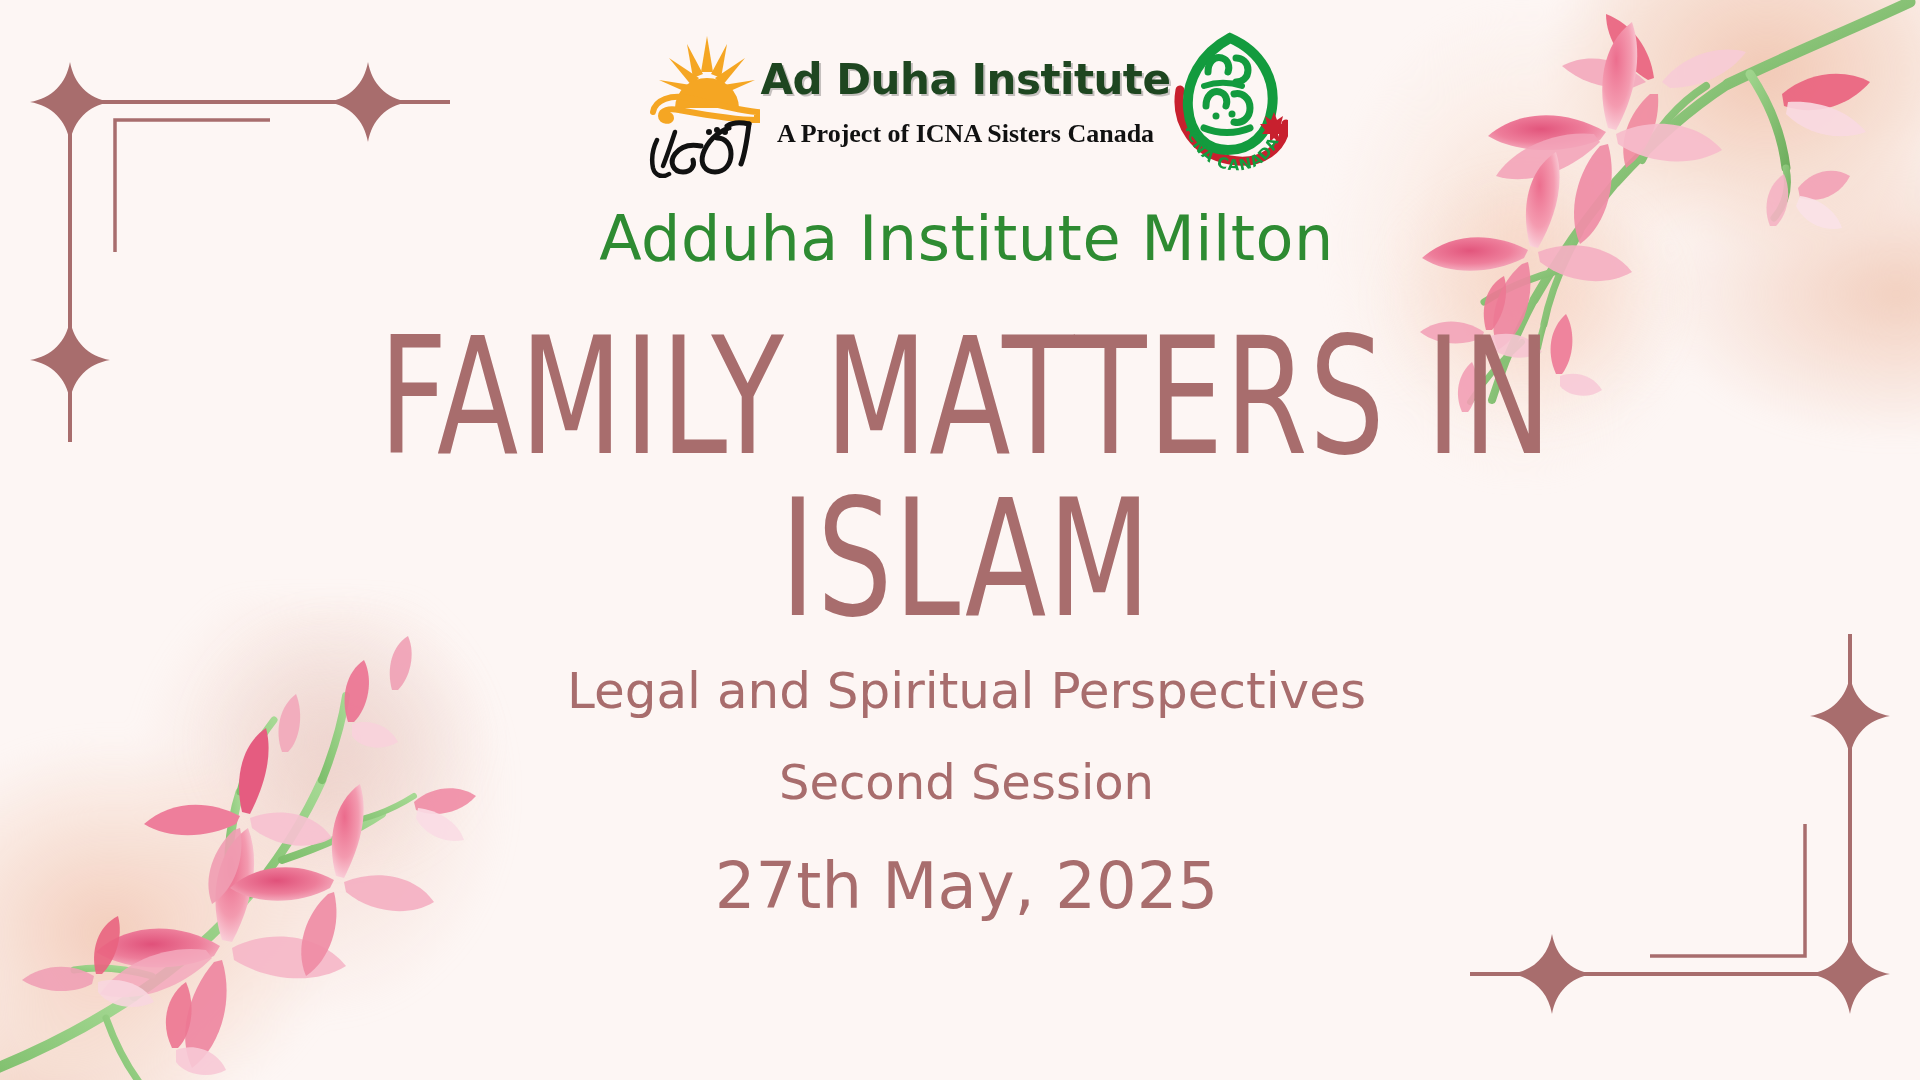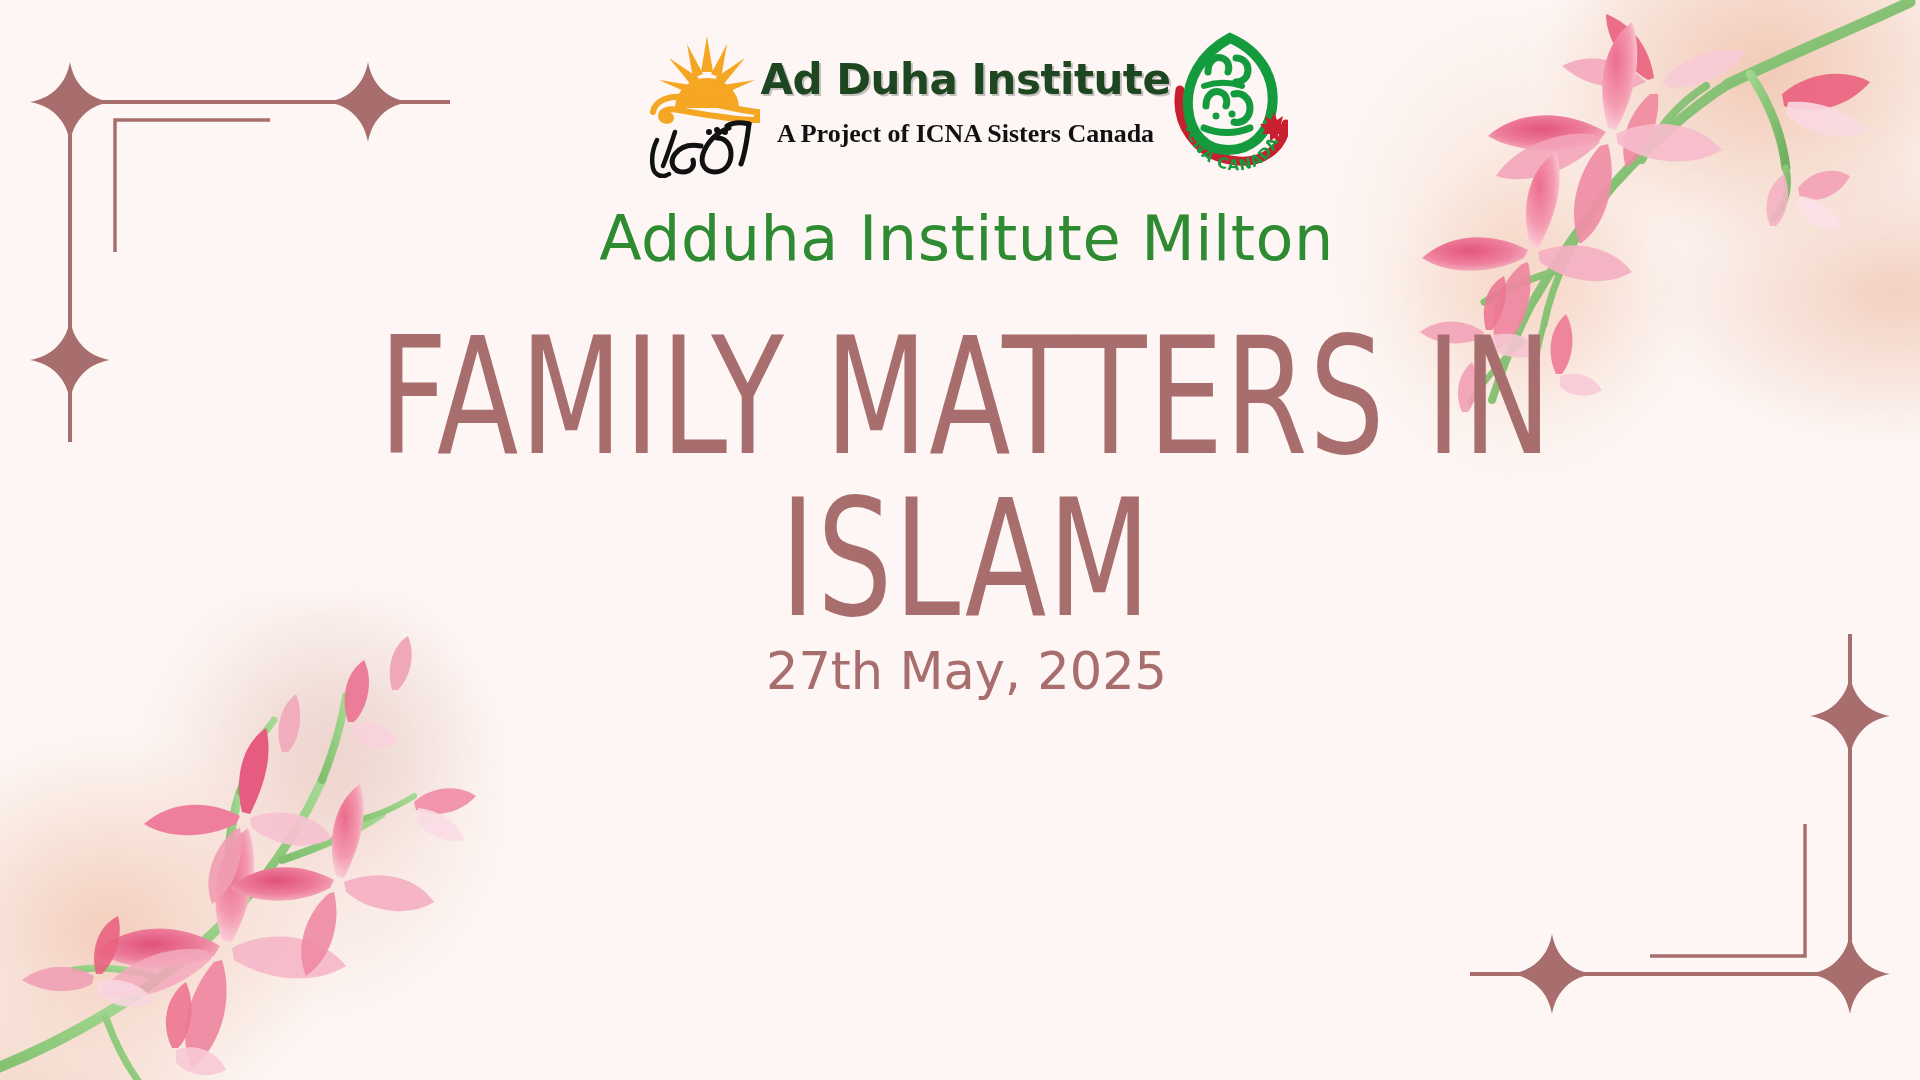--- a/index.html
+++ b/index.html
@@ -124,21 +124,21 @@
   .title-line { display:block; white-space:nowrap; }
 
   
   .sub {
     font-family:"DejaVu Sans", sans-serif;
     color:#A86D6D;
     text-align:center;
   }
   .sub-main   { font-size:50px; line-height:58px; margin-top:46px; }
   .sub-second { font-size:48px; line-height:56px; margin-top:34px; }
-  .sub-date   { font-size:51px; line-height:56px; margin-top:28px; }
+  .sub-date   { font-size:64px; line-height:56px; margin-top:48px; }
 </style>
 </head>
 <body>
 
 <div class="wash wash-tr"></div>
 <div class="wash wash-tr2"></div>
 <div class="wash wash-bl"></div>
 <div class="wash wash-bl2"></div>
 
 <div class="frame frame-tl">
@@ -410,15 +410,17 @@
 
   </div>
 
   <div class="org-name">Adduha Institute Milton</div>
 
   <div class="title">
     <span class="title-line">FAMILY MATTERS IN</span>
     <span class="title-line">ISLAM</span>
   </div>
 
+  <div class="sub sub-main">Legal and Spiritual Perspectives</div>
+  <div class="sub sub-second">Second Session</div>
   <div class="sub sub-date">27th May, 2025</div>
 
 </div>
 
 </body></html>

